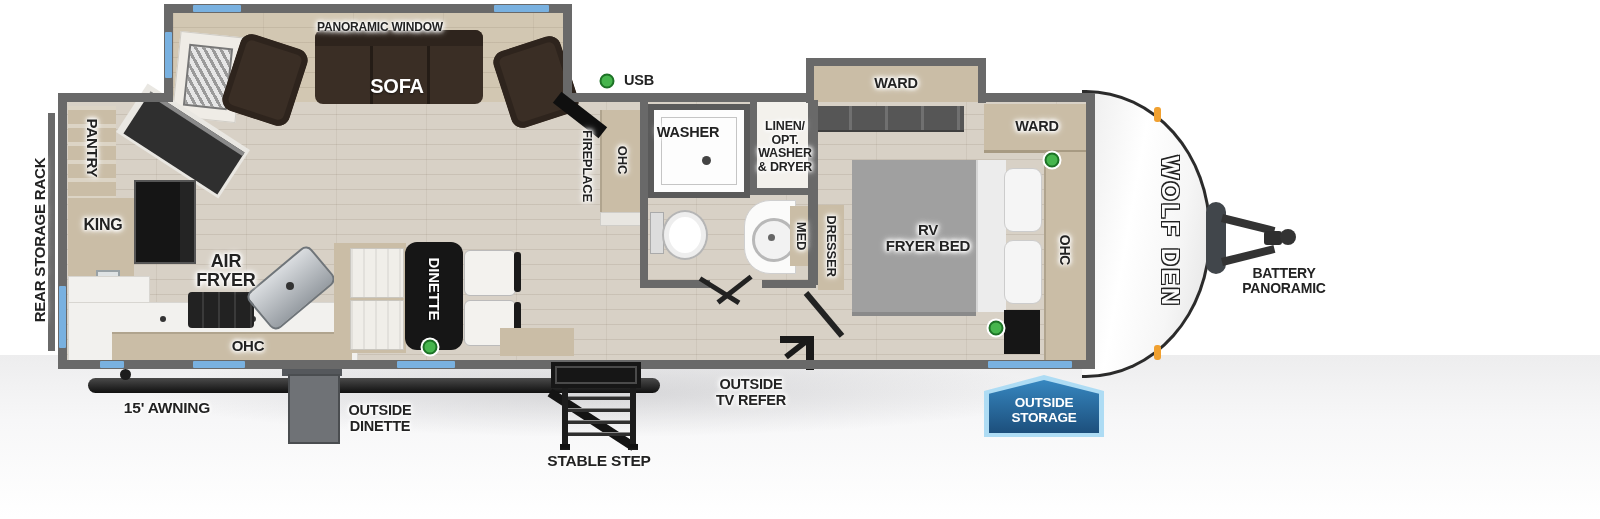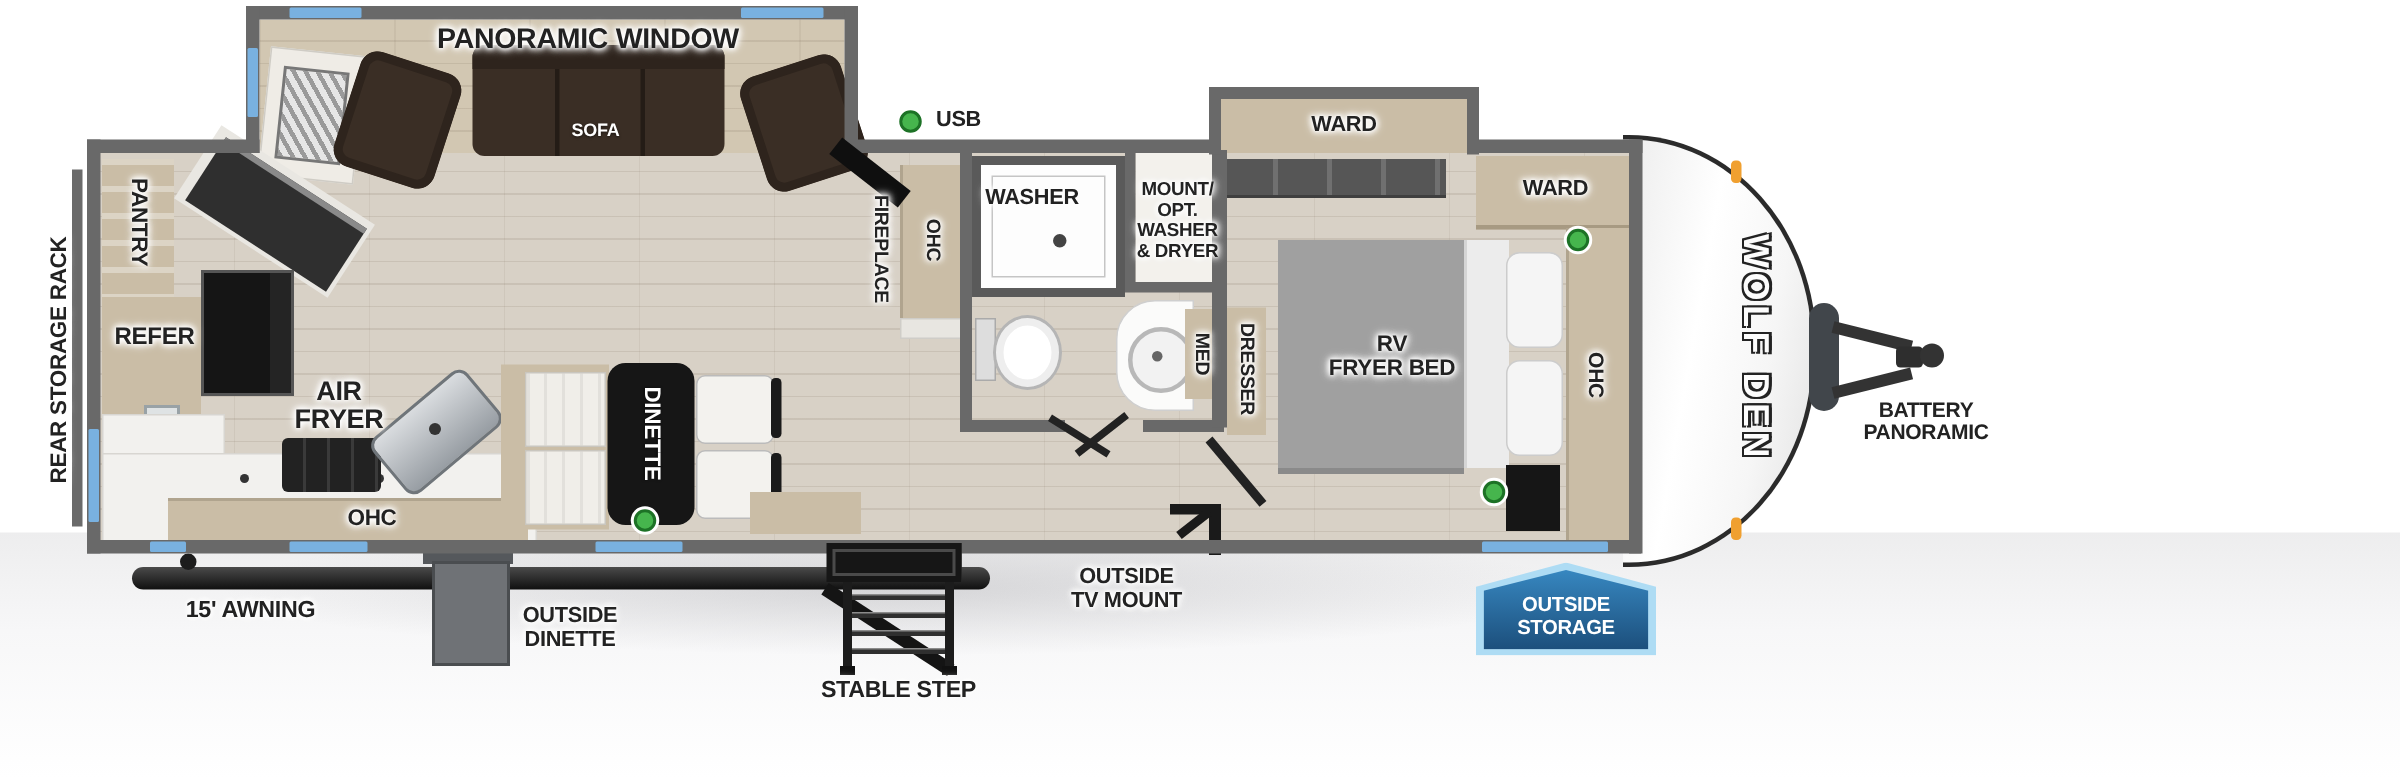--- a/index.html
+++ b/index.html
@@ -72,47 +72,47 @@
   <div class="piece" style="left:48px;top:113px;width:7px;height:238px;background:#6a6a6a;z-index:3;"></div>
   <div class="lbl vm90" style="left:40px;top:240px;font-size:15px;">REAR STORAGE RACK</div>
 
   <div class="floor slidefloor" style="left:173px;top:13px;width:390px;height:89px;"></div>
   <div class="wall" style="left:164px;top:4px;width:408px;height:9px;"></div>
   <div class="wall" style="left:164px;top:4px;width:9px;height:98px;"></div>
   <div class="wall" style="left:563px;top:4px;width:9px;height:98px;"></div>
   <div class="win" style="left:193px;top:5px;width:48px;height:7px;"></div>
   <div class="win" style="left:494px;top:5px;width:55px;height:7px;"></div>
   <div class="win" style="left:165px;top:32px;width:7px;height:46px;"></div>
-  <div class="lbl" style="left:392px;top:27px;font-size:19px;">PANORAMIC WINDOW</div>
+  <div class="lbl" style="left:380px;top:27px;font-size:12px;">PANORAMIC WINDOW</div>
 
   <div class="piece" style="left:176px;top:34px;width:62px;height:84px;background:#efece6;border:1px solid #cfccc5;transform:rotate(6deg);z-index:3;"></div>
   <div class="piece" style="left:186px;top:46px;width:40px;height:58px;transform:rotate(6deg);z-index:3;
               background:repeating-linear-gradient(55deg,#9a9a9a 0 3px,#e6e6e6 3px 7px);border:2px solid #777;"></div>
 
   <div class="piece" style="left:230px;top:40px;width:70px;height:80px;background:#3a2e25;border-radius:12px;transform:rotate(18deg);z-index:3;box-shadow:inset 0 0 0 6px #2e241d;"></div>
   <div class="piece" style="left:501px;top:42px;width:70px;height:80px;background:#3a2e25;border-radius:12px;transform:rotate(-18deg);z-index:3;box-shadow:inset 0 0 0 6px #2e241d;"></div>
   <div class="piece" style="left:315px;top:30px;width:168px;height:74px;background:#3a2e25;border-radius:8px;z-index:3;">
     <div style="position:absolute;left:0;top:0;width:100%;height:16px;background:#2e241d;border-radius:8px 8px 0 0;"></div>
     <div style="position:absolute;left:55px;top:16px;width:3px;height:58px;background:#241c16;"></div>
     <div style="position:absolute;left:112px;top:16px;width:3px;height:58px;background:#241c16;"></div>
   </div>
-  <div class="lbl whitetxt" style="left:397px;top:87px;font-size:12px;">SOFA</div>
+  <div class="lbl whitetxt" style="left:397px;top:87px;font-size:20px;">SOFA</div>
 
   <div class="dot" style="left:607px;top:81px;"></div>
   <div class="lbl" style="left:639px;top:81px;font-size:14.5px;">USB</div>
 
   <div class="piece tan" style="left:68px;top:106px;width:48px;height:96px;background-image:repeating-linear-gradient(180deg,rgba(255,255,255,.35) 0 4px,rgba(0,0,0,0) 4px 18px);"></div>
   <div class="lbl v90" style="left:92px;top:148px;font-size:15px;">PANTRY</div>
 
   <div class="piece" style="left:122px;top:112px;width:122px;height:58px;background:#e9e7e2;transform:rotate(33deg);z-index:3;"></div>
   <div class="piece" style="left:128px;top:118px;width:112px;height:46px;background:#2f2f2f;border-top:4px solid #8a8a8a;transform:rotate(33deg);z-index:3;"></div>
 
   <div class="piece tan" style="left:68px;top:198px;width:66px;height:88px;"></div>
   <div class="piece" style="left:134px;top:180px;width:58px;height:80px;background:#151515;border:2px solid #555;z-index:3;box-shadow:inset -14px 0 0 #242424;"></div>
-  <div class="lbl" style="left:103px;top:225px;font-size:16px;">REFER</div>
+  <div class="lbl" style="left:103px;top:225px;font-size:16px;">KING</div>
 
   <div class="piece" style="left:96px;top:270px;width:20px;height:52px;background:#dfe3e4;border:2px solid #99a2a6;z-index:3;"></div>
 
   <div class="piece" style="left:68px;top:276px;width:80px;height:84px;background:#f2f1ee;border:1px solid #d8d6d1;z-index:3;"></div>
   <div class="piece" style="left:68px;top:302px;width:288px;height:58px;background:#f2f1ee;border:1px solid #d8d6d1;z-index:3;"></div>
   <div class="piece" style="left:160px;top:316px;width:6px;height:6px;background:#333;border-radius:50%;z-index:3;"></div>
   <div class="piece" style="left:250px;top:316px;width:6px;height:6px;background:#333;border-radius:50%;z-index:3;"></div>
 
   <div class="piece" style="left:188px;top:292px;width:66px;height:36px;background:#181818;border-radius:4px;z-index:3;
               background-image:repeating-linear-gradient(90deg,#222 0 14px,#3a3a3a 14px 16px);"></div>
@@ -157,21 +157,21 @@
   <div class="piece" style="left:648px;top:104px;width:102px;height:94px;background:#fdfdfd;border:6px solid #5a5a5a;box-sizing:border-box;z-index:3;">
     <div style="position:absolute;left:7px;top:7px;right:7px;bottom:7px;border:1px solid #c5c5c5;"></div>
     <div style="position:absolute;left:48px;top:46px;width:9px;height:9px;background:#444;border-radius:50%;"></div>
   </div>
   <div class="lbl" style="left:688px;top:133px;font-size:14.5px;">WASHER</div>
 
   <div class="wall" style="left:750px;top:100px;width:7px;height:92px;"></div>
   <div class="piece" style="left:757px;top:102px;width:52px;height:86px;background:#f3f1ec;z-index:3;"></div>
   <div class="wall" style="left:750px;top:188px;width:66px;height:7px;"></div>
   <div class="lbl stack" style="left:785px;top:147px;font-size:12.5px;">
-    <span>MOUNT/</span>
+    <span>LINEN/</span>
     <span>OPT.</span>
     <span>WASHER</span>
     <span>&amp; DRYER</span>
   </div>
 
   <div class="piece" style="left:650px;top:212px;width:12px;height:40px;background:#ddd;border:1px solid #aaa;z-index:3;"></div>
   <div class="piece" style="left:662px;top:210px;width:42px;height:46px;background:#fff;border:2px solid #b5b5b5;border-radius:50%;z-index:3;box-shadow:inset 0 0 0 5px #eee;"></div>
 
   <div class="piece" style="left:744px;top:200px;width:50px;height:72px;background:#fbfbfa;border:1px solid #cfcfcf;border-radius:26px 0 0 26px;z-index:3;"></div>
   <div class="piece" style="left:752px;top:218px;width:38px;height:38px;background:#f2f2f2;border:3px solid #b8b8b8;border-radius:50%;z-index:3;"></div>
@@ -231,21 +231,21 @@
   <div class="piece" style="left:568px;top:432px;width:62px;height:4px;background:#2f2f2f;box-shadow:inset 0 1px 0 #8b8b8b;z-index:3;"></div>
   <div class="piece" style="left:560px;top:444px;width:10px;height:6px;background:#111;z-index:3;"></div>
   <div class="piece" style="left:628px;top:444px;width:10px;height:6px;background:#111;z-index:3;"></div>
   <div class="lbl" style="left:599px;top:461px;font-size:15.5px;">STABLE STEP</div>
 
   <div class="piece" style="left:780px;top:336px;width:34px;height:7px;background:#1a1a1a;z-index:3;"></div>
   <div class="piece" style="left:806px;top:336px;width:8px;height:34px;background:#1a1a1a;z-index:3;"></div>
   <div class="piece" style="left:786px;top:354px;width:26px;height:6px;background:#1a1a1a;transform:rotate(-38deg);transform-origin:left center;z-index:3;"></div>
   <div class="lbl stack" style="left:751px;top:393px;font-size:14.5px;">
     <span>OUTSIDE</span>
-    <span>TV MOUNT</span>
+    <span>TV REFER</span>
   </div>
 
   <div class="piece" style="left:984px;top:375px;width:120px;height:62px;background:#aedcf4;z-index:5;
               clip-path:polygon(0 26%,50% 0,100% 26%,100% 100%,0 100%);"></div>
   <div class="piece" style="left:989px;top:380px;width:110px;height:53px;background:linear-gradient(180deg,#3787c0,#1c4f7c);z-index:5;
               clip-path:polygon(0 26%,50% 0,100% 26%,100% 100%,0 100%);"></div>
   <div class="lbl stack" style="left:1044px;top:411px;font-size:13.5px;color:#fff;text-shadow:none;z-index:6;">
     <span>OUTSIDE</span>
     <span>STORAGE</span>
   </div>

